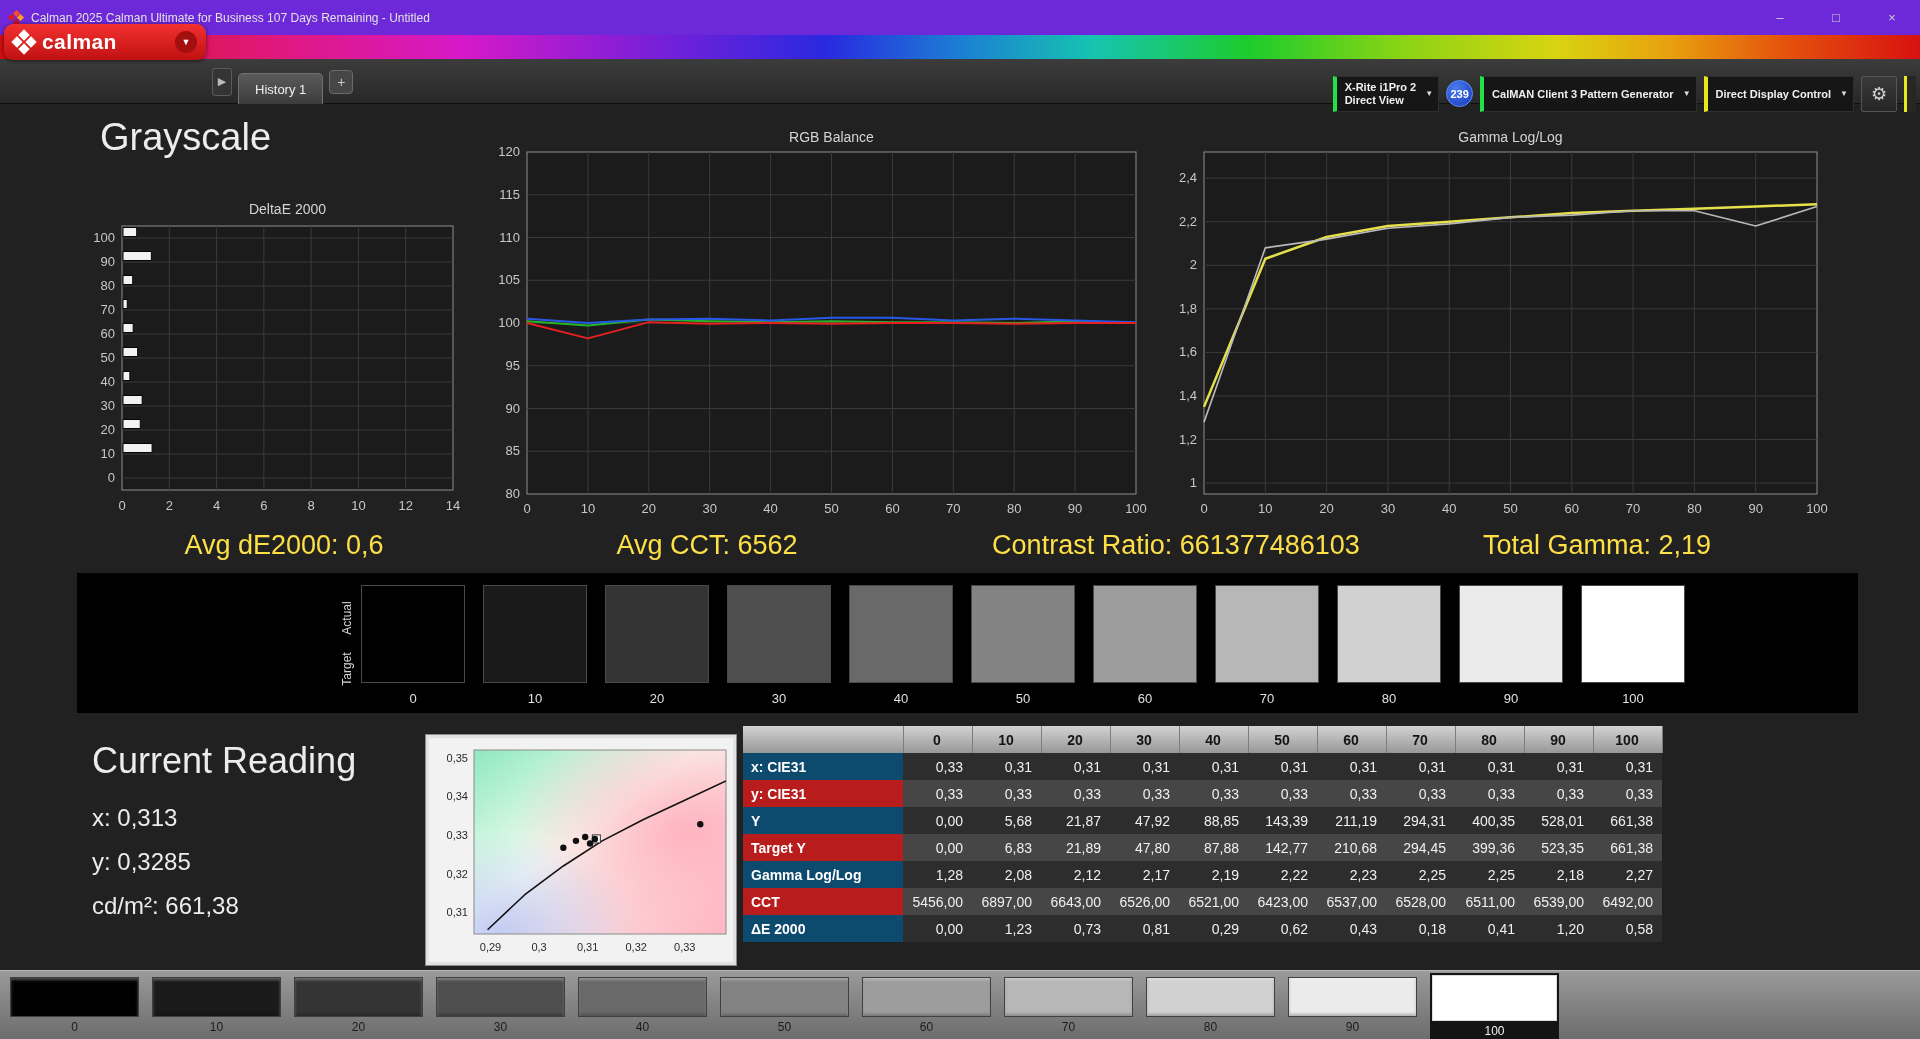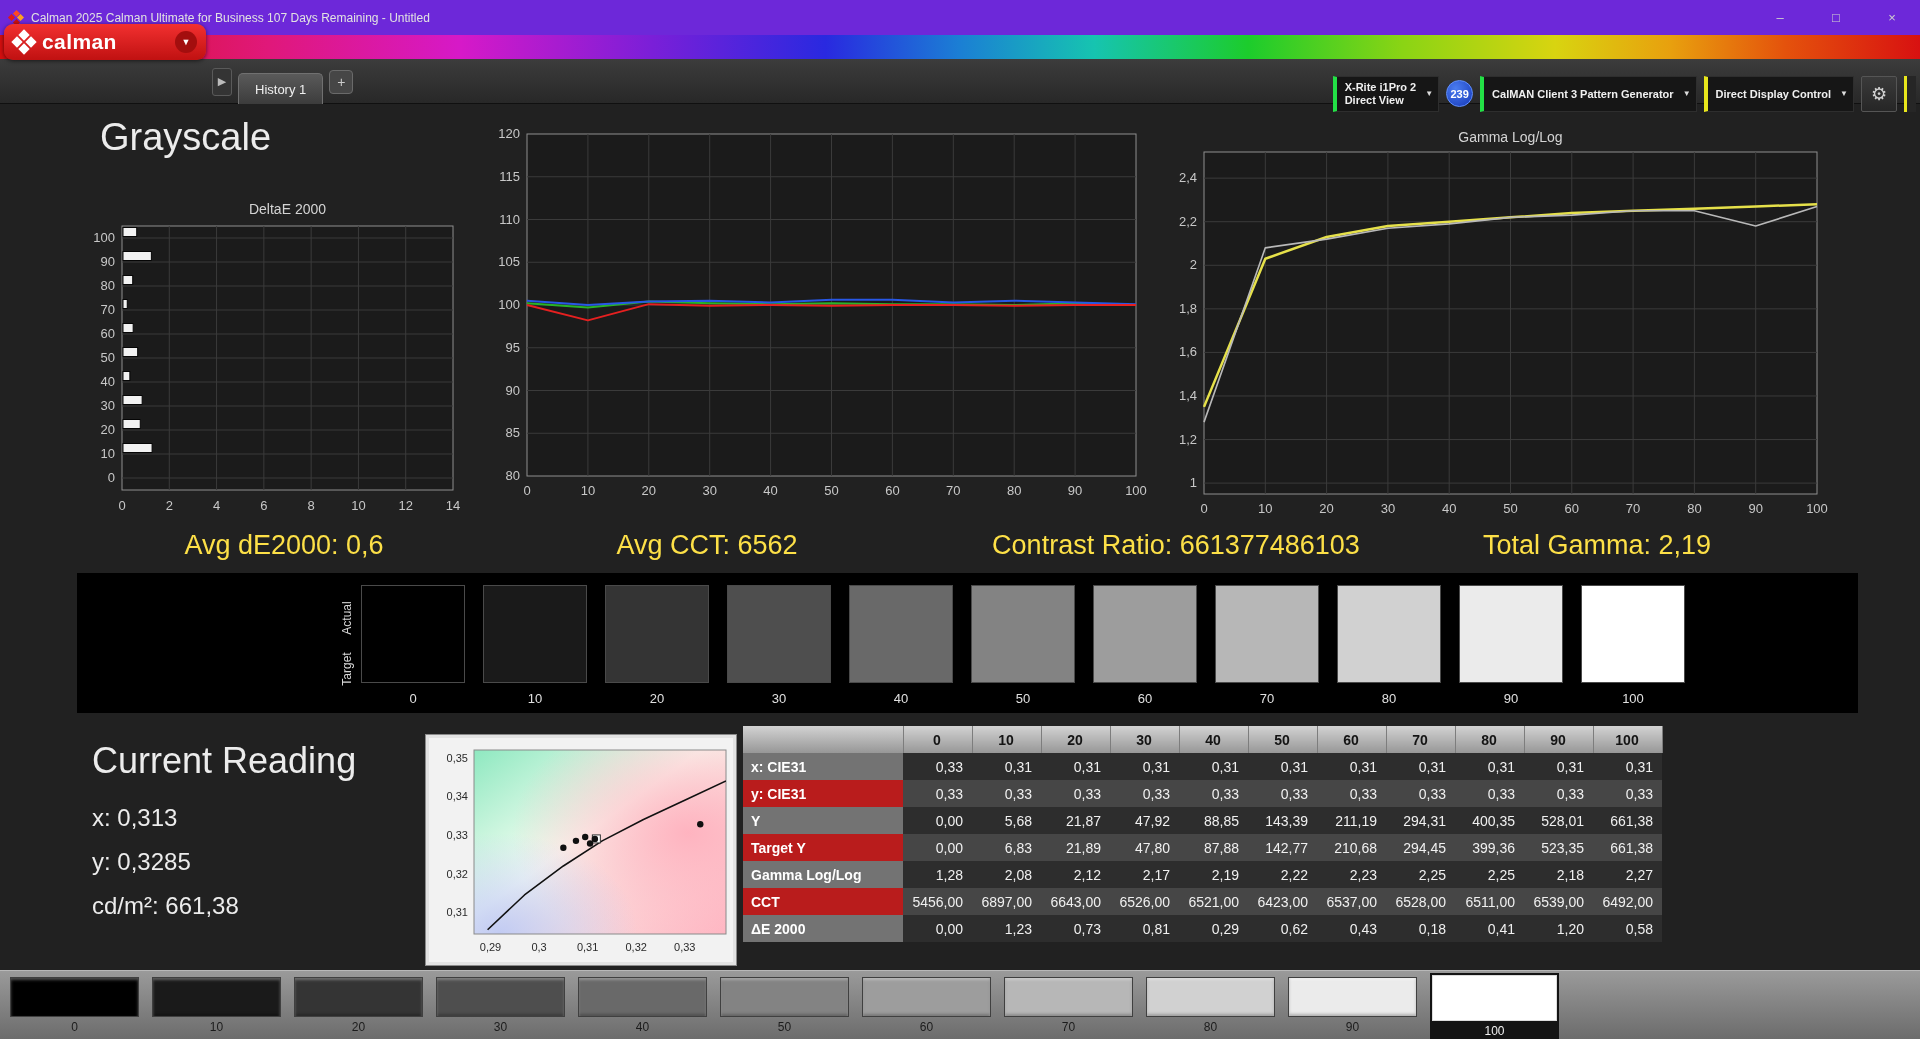--- a/index.html
+++ b/index.html
@@ -73,21 +73,21 @@
 
 
 .table-wrap{position:absolute;left:743px;top:726px;}
 .results-table{border-collapse:collapse;}
 .results-table th,.results-table td{font-size:14px;height:27px;padding:0 9px 0 8px;white-space:nowrap;}
 .results-table thead th{background:linear-gradient(#d2d2d2,#979797);color:#141414;font-weight:bold;text-align:center;min-width:69px;border-right:1px solid #7d7d7d;}
 .results-table thead th:first-child{min-width:160px;}
 .results-table tbody th{text-align:left;color:#fff;font-weight:bold;}
 .results-table td{text-align:right;color:#f0f0f0;min-width:69px;}
 .results-table tr.odd td{background:#2d2d2d;}
-.results-table tr.odd th{background:#737373;}
+.results-table tr.odd th{background:#0c4a6e;}
 .results-table tr.even td{background:#464646;}
 .results-table tr.even th{background:#b91c1c;}
 
 
 .bottombar{position:absolute;left:0;top:970px;width:1920px;height:69px;background:linear-gradient(#9a9a9a,#6c6c6c);border-top:1px solid #b8b8b8;}
 .patch-row{position:absolute;left:10px;top:6px;display:flex;gap:13px;align-items:flex-start;}
 .patch-cell{width:129px;}
 .bb-patch{height:40px;border:1px solid #404040;box-shadow:inset 0 2px 3px rgba(255,255,255,.3),inset 0 -2px 3px rgba(0,0,0,.25);}
 .bb-label{text-align:center;font-size:12px;color:#1c1c1c;margin-top:3px;}
 .patch-cell.selected{background:#141414;padding:2px 2px 3px;margin-top:-4px;}
@@ -209,20 +209,21 @@
         <line x1="47" y1="44" x2="378" y2="44" stroke="#3b3b3b"></line>
         <text x="40" y="48" text-anchor="end" font-size="13" fill="#c8c8c8" font-family="Liberation Sans, sans-serif">90</text>
         <rect x="48" y="33.5" width="28.37142857142857" height="9" fill="#f2f2f2" stroke="#050505"></rect>
         <line x1="47" y1="20" x2="378" y2="20" stroke="#3b3b3b"></line>
         <text x="40" y="24" text-anchor="end" font-size="13" fill="#c8c8c8" font-family="Liberation Sans, sans-serif">100</text>
         <rect x="48" y="9.5" width="13.712857142857143" height="9" fill="#f2f2f2" stroke="#050505"></rect>
       </svg>
   </div>
 
   <div class="chart-block" style="left:480px;top:128px;width:670px;">
+    <div class="chart-title" style="margin-left:47px;width:609px;">RGB Balance</div>
     <svg width="670" height="374">
         <rect x="47" y="6" width="609" height="342" fill="#1b1b1b" stroke="#8f8f8f"></rect>
         <text x="40" y="352" text-anchor="end" font-size="13" fill="#c8c8c8" font-family="Liberation Sans, sans-serif">80</text>
         <line x1="47" y1="305.25" x2="656" y2="305.25" stroke="#3b3b3b"></line>
         <text x="40" y="309.25" text-anchor="end" font-size="13" fill="#c8c8c8" font-family="Liberation Sans, sans-serif">85</text>
         <line x1="47" y1="262.5" x2="656" y2="262.5" stroke="#3b3b3b"></line>
         <text x="40" y="266.5" text-anchor="end" font-size="13" fill="#c8c8c8" font-family="Liberation Sans, sans-serif">90</text>
         <line x1="47" y1="219.75" x2="656" y2="219.75" stroke="#3b3b3b"></line>
         <text x="40" y="223.75" text-anchor="end" font-size="13" fill="#c8c8c8" font-family="Liberation Sans, sans-serif">95</text>
         <line x1="47" y1="177" x2="656" y2="177" stroke="#3b3b3b"></line>

